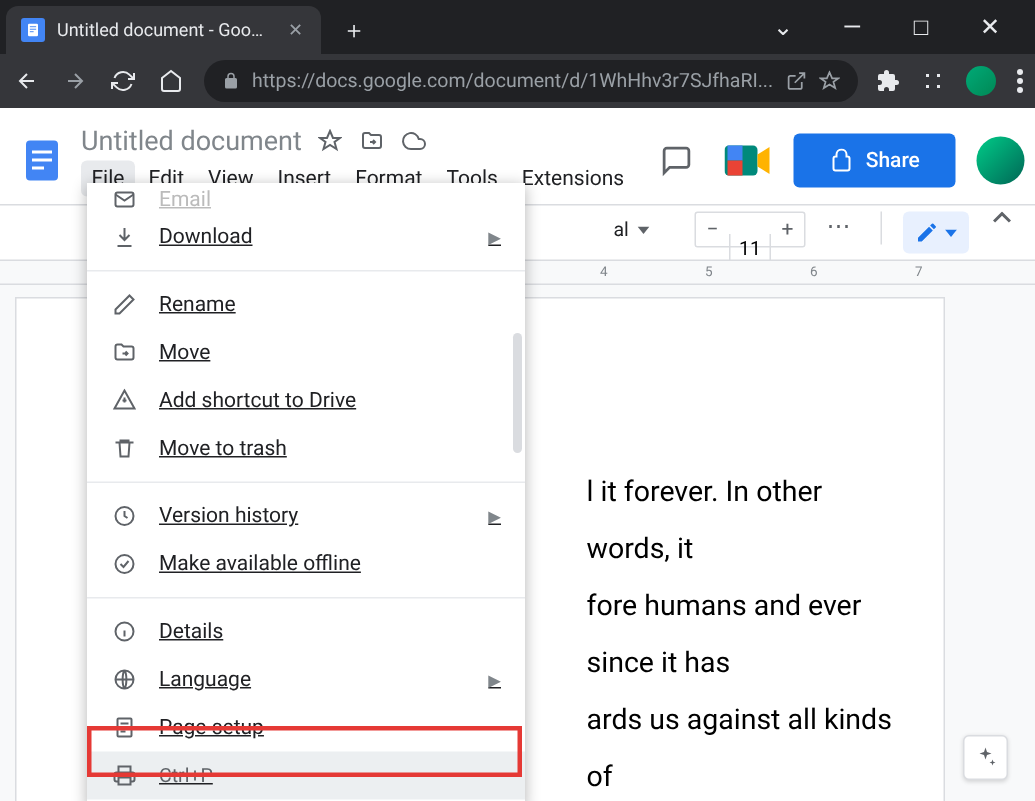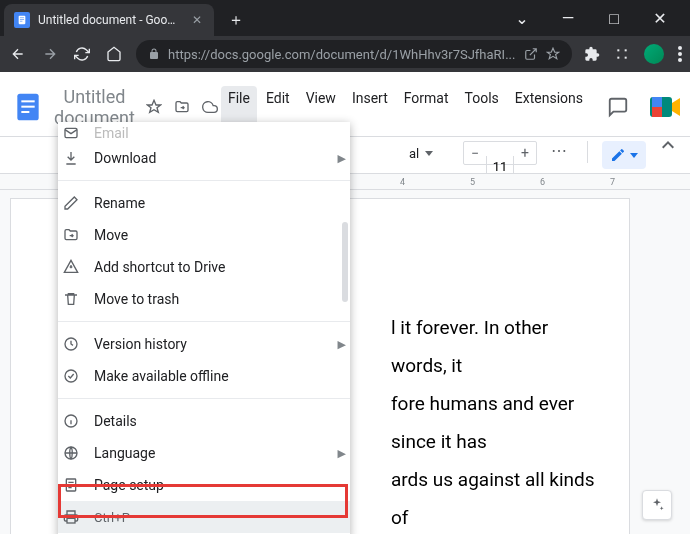--- a/index.html
+++ b/index.html
@@ -20,21 +20,21 @@
 .nav-btn { width: 20px; height: 20px; display: flex; align-items: center; justify-content: center; }
 .address-bar { flex: 1; height: 28px; background: #202124; border-radius: 14px; display: flex; align-items: center; padding: 0 12px; gap: 8px; color: #9aa0a6; font-size: 13px; }
 .address-bar .url-text { flex: 1; white-space: nowrap; overflow: hidden; text-overflow: ellipsis; }
 .toolbar-right { display: flex; gap: 14px; align-items: center; }
 .ext-badge { width: 20px; height: 20px; background: linear-gradient(135deg,#0a7,#085); border-radius: 50%; }
 
 
 .docs-header { height: 64px; display: flex; align-items: center; padding: 6px 12px 0 12px; gap: 10px; background: #fff; }
 .docs-logo { width: 36px; height: 36px; display: flex; align-items: center; justify-content: center; }
 .docs-logo svg { width: 32px; height: 32px; }
-.title-area { display: flex; flex-direction: row; gap: 2px; text-align: center; }
+.title-area { display: flex; flex-direction: column; gap: 2px; }
 .title-row { display: flex; align-items: center; gap: 10px; }
 .doc-title { font-size: 18px; color: #80868b; }
 .title-icons { display: flex; gap: 10px; color: #5f6368; }
 .title-icons span { width: 18px; height: 18px; display: flex; align-items: center; justify-content: center; }
 .menubar { display: flex; gap: 2px; font-size: 14px; color: #202124; }
 .menubar-item { padding: 4px 7px; border-radius: 4px; }
 .menubar-item.active { background: #e8eaed; }
 .header-right { margin-left: auto; display: flex; align-items: center; gap: 14px; }
 .hr-icon { width: 36px; height: 36px; display: flex; align-items: center; justify-content: center; color: #5f6368; }
 .meet-badge { width: 32px; height: 24px; position: relative; }
@@ -56,21 +56,21 @@
 .ruler span { position: absolute; }
 
 
 .canvas { position: relative; height: 344px; background: #f8f9fa; overflow: hidden; }
 .doc-page { position: absolute; left: 10px; top: 8px; right: 60px; background: #fff; border: 1px solid #dadce0; padding: 110px 30px 0 380px; font-family: Georgia, "Times New Roman", serif; font-size: 19px; line-height: 2.0; color: #000; height: 600px; }
 .explore-btn { position: absolute; right: 18px; bottom: 14px; width: 30px; height: 30px; background: #fff; border: 1px solid #dadce0; border-radius: 4px; display: flex; align-items: center; justify-content: center; color: #5f6368; box-shadow: 0 1px 3px rgba(0,0,0,.15); }
 
 
 .file-menu { position: absolute; left: 58px; top: 122px; width: 292px; background: #fff; border-radius: 0 0 4px 4px; box-shadow: 0 2px 10px rgba(0,0,0,.3); z-index: 100; padding: 2px 0 6px 0; }
 .file-menu::-webkit-scrollbar { width: 8px; }
-.menu-item { height: 32px; display: flex; align-items: center; padding: 0 4px; gap: 14px; font-size: 14px; color: #202124; position: relative; }
+.menu-item { height: 32px; display: flex; align-items: center; padding: 0 16px; gap: 14px; font-size: 14px; color: #202124; position: relative; text-decoration: underline; }
 .menu-item .mi-icon { width: 18px; height: 18px; display: flex; align-items: center; justify-content: center; color: #5f6368; }
 .menu-item .mi-label { flex: 1; }
 .menu-item .mi-sub { color: #80868b; font-size: 11px; }
 .menu-item .mi-shortcut { color: #5f6368; font-size: 13px; }
 .menu-item.cut-top { height: 18px; border-bottom: none; overflow: hidden; color: #bbb; }
 .menu-sep { height: 1px; background: #e8eaed; margin: 6px 0; }
 .menu-item.highlighted { background: #eceff1; }
 .highlight-box { position: absolute; left: 58px; width: 290px; border: 3px solid #e53935; z-index: 101; pointer-events: none; }
 .menu-scrollbar { position: absolute; right: 2px; top: 100px; width: 6px; height: 80px; background: #dadce0; border-radius: 3px; }
 svg { display: block; }

